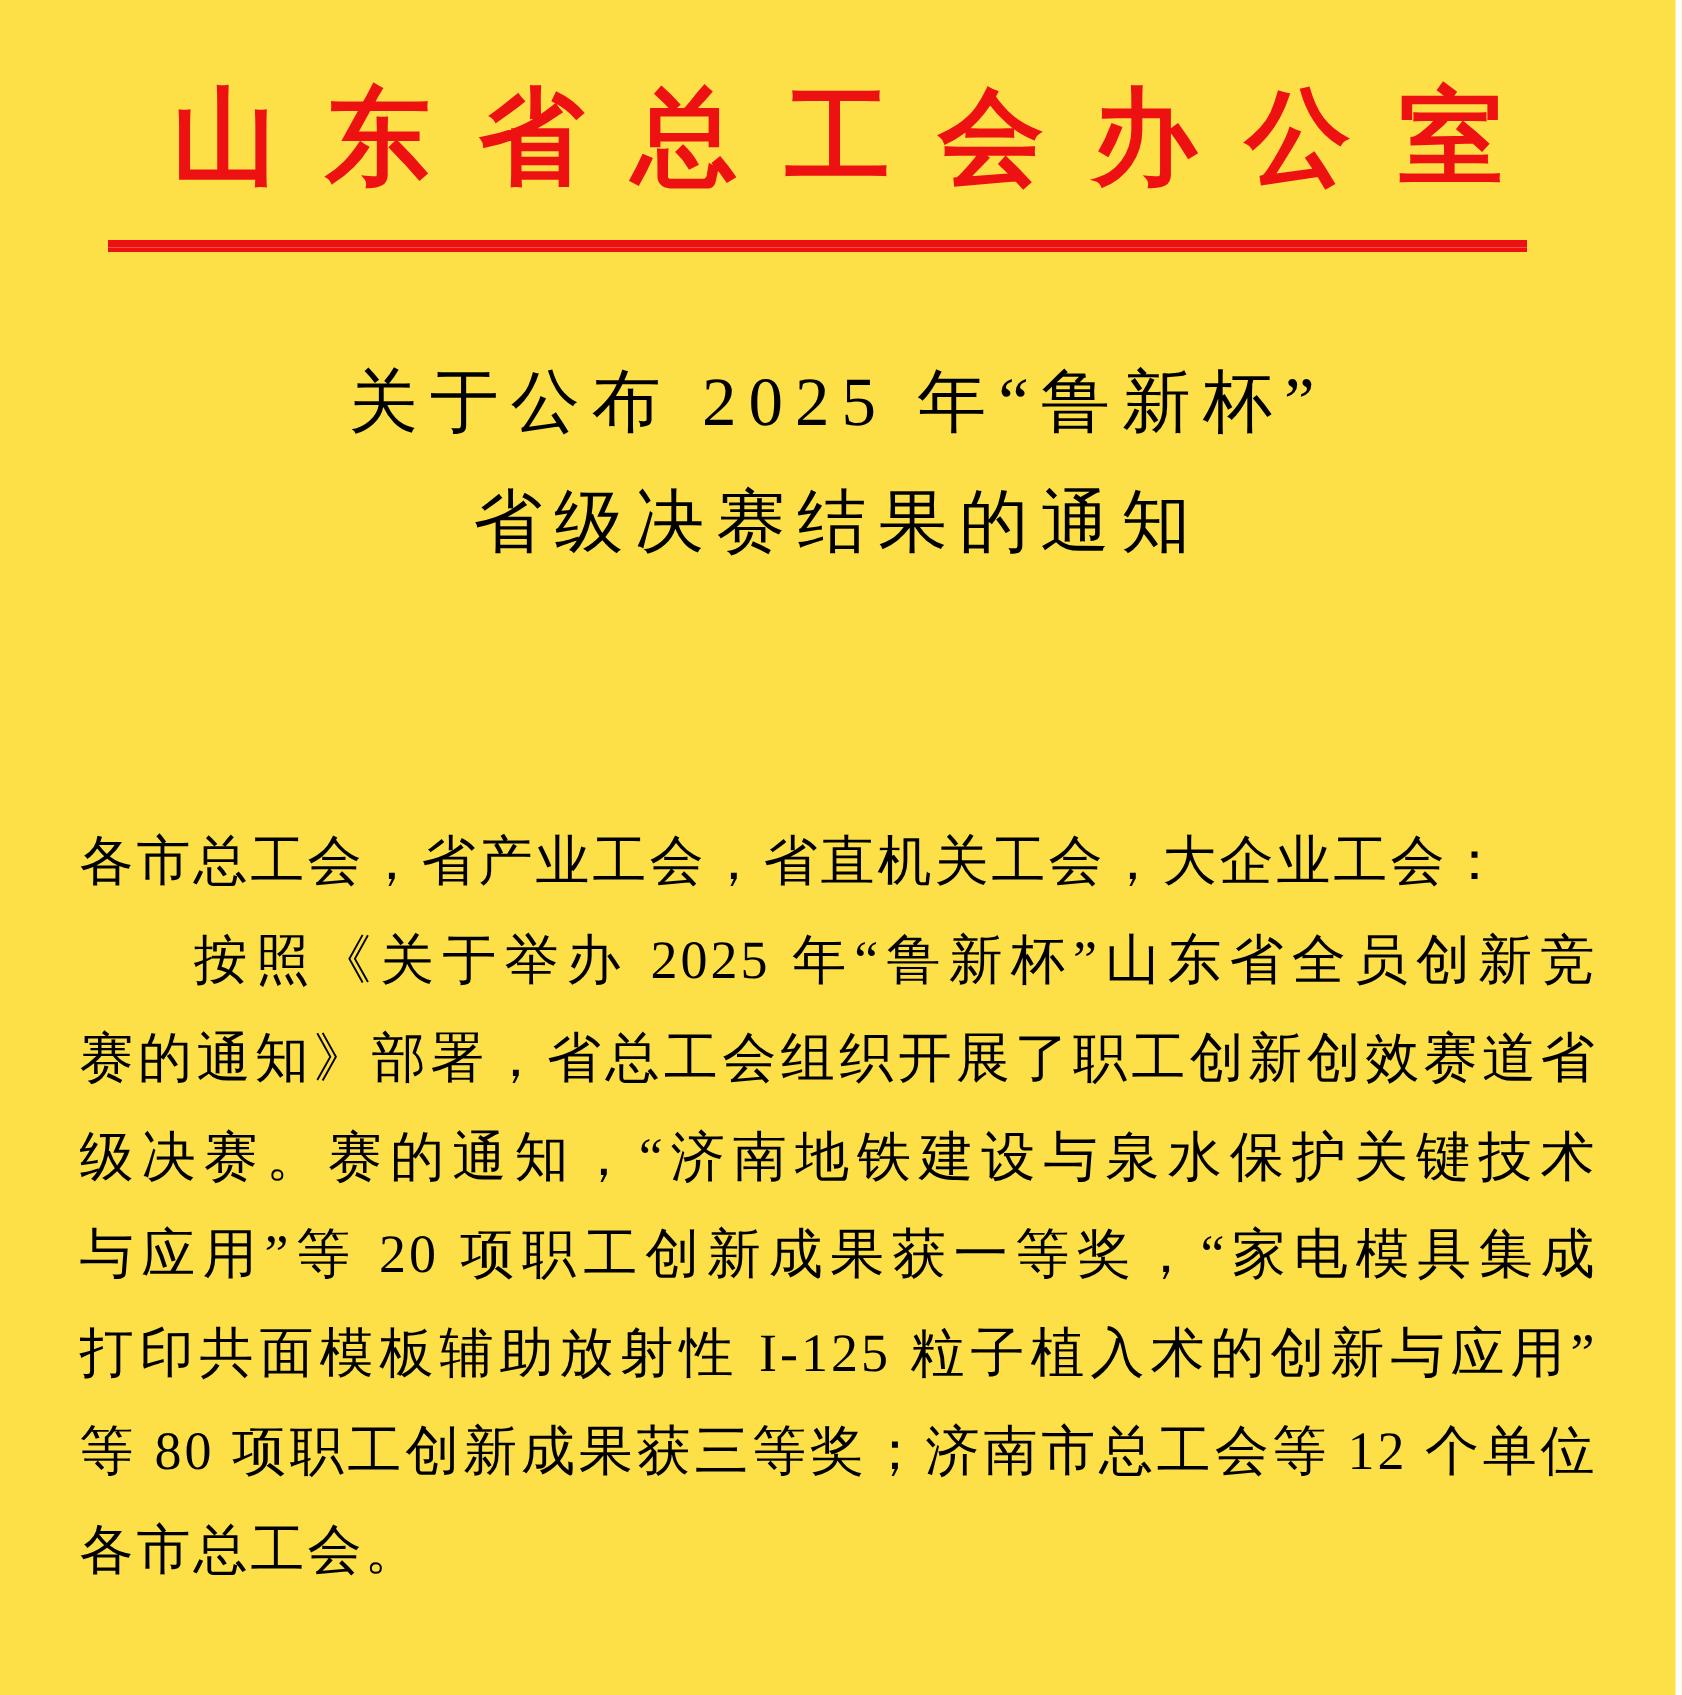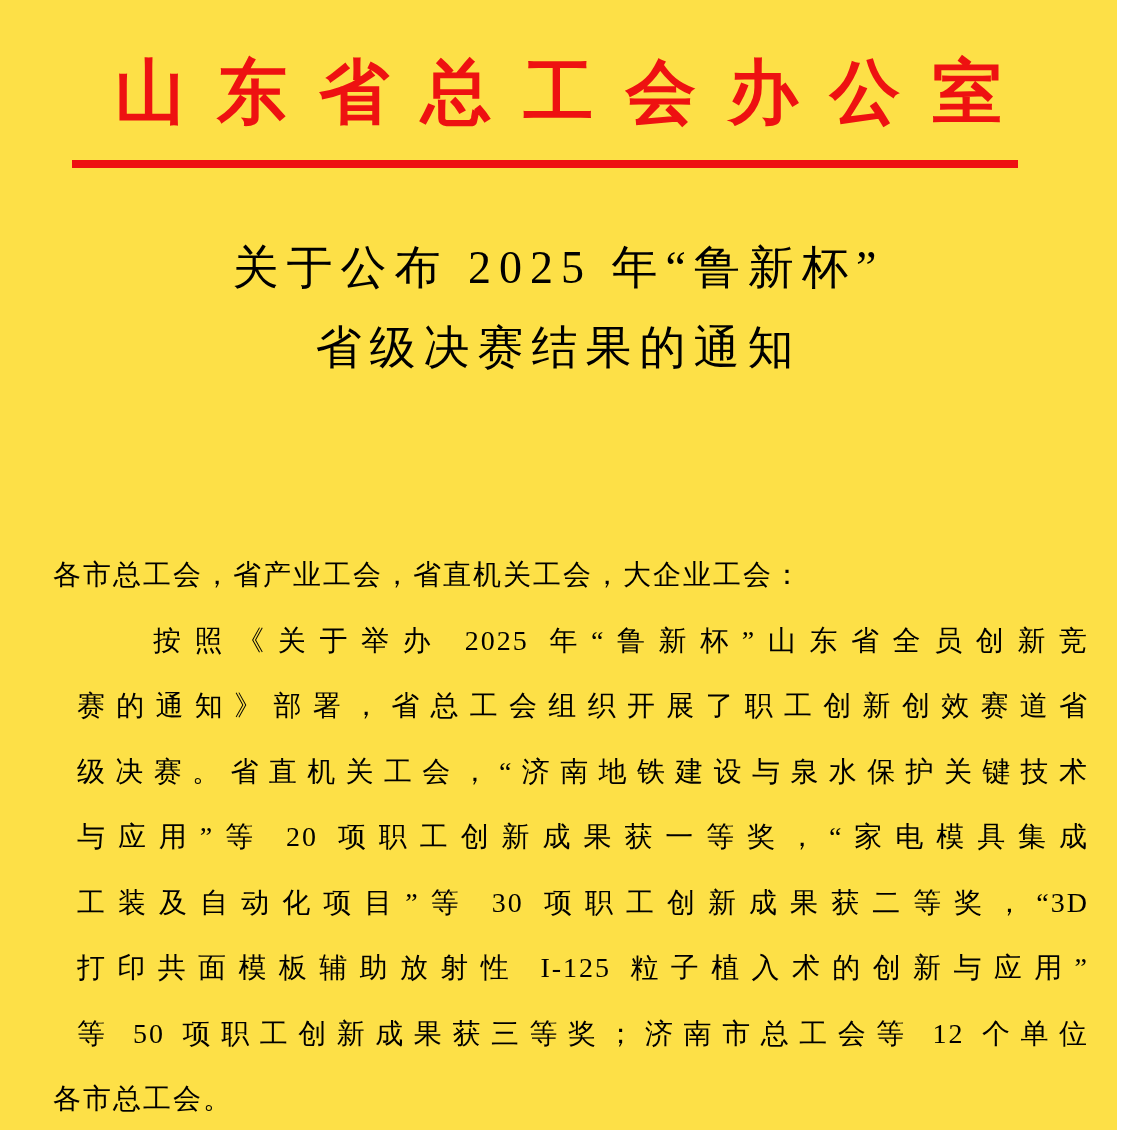--- a/index.html
+++ b/index.html
@@ -53,30 +53,29 @@
     letter-spacing: 8px;
     color: #000000;
     white-space: nowrap;
   }
   
   .body-text {
     position: absolute;
     top: 542px;
     left: 53px;
     width: 1012px;
-    font-size: 28px;
+    font-size: 36px;
     line-height: 65.5px;
     letter-spacing: 2px;
     color: #000000;
   }
   .body-line { width: 100%; }
   .body-line.fill {
     text-align: justify;
     text-align-last: justify;
-    margin-left: 24px;
   }
   .body-line.indent { text-indent: 76px; }
 </style>
 </head>
 <body>
 
 <div class="page">
 
   <div class="letterhead">
     <span class="spread">山东省总工会办公室</span>
@@ -86,21 +85,20 @@
 
   <div class="doc-title">
     <div class="title-line">关于公布 2025 年“鲁新杯”</div>
     <div class="title-line">省级决赛结果的通知</div>
   </div>
 
   <div class="body-text">
     <div class="body-line">各市总工会，省产业工会，省直机关工会，大企业工会：</div>
     <div class="body-line fill indent">按照《关于举办 2025 年“鲁新杯”山东省全员创新竞</div>
     <div class="body-line fill">赛的通知》部署，省总工会组织开展了职工创新创效赛道省</div>
-    <div class="body-line fill">级决赛。省直机关工会，“济南地铁建设与泉水保护关键技术</div>
+    <div class="body-line fill">级决赛。赛的通知，“济南地铁建设与泉水保护关键技术</div>
     <div class="body-line fill">与应用”等 20 项职工创新成果获一等奖，“家电模具集成</div>
-    <div class="body-line fill">工装及自动化项目”等 30 项职工创新成果获二等奖，“3D</div>
     <div class="body-line fill">打印共面模板辅助放射性 I-125 粒子植入术的创新与应用”</div>
-    <div class="body-line fill">等 50 项职工创新成果获三等奖；济南市总工会等 12 个单位</div>
+    <div class="body-line fill">等 80 项职工创新成果获三等奖；济南市总工会等 12 个单位</div>
     <div class="body-line">各市总工会。</div>
   </div>
 
 </div>
 
 </body></html>

